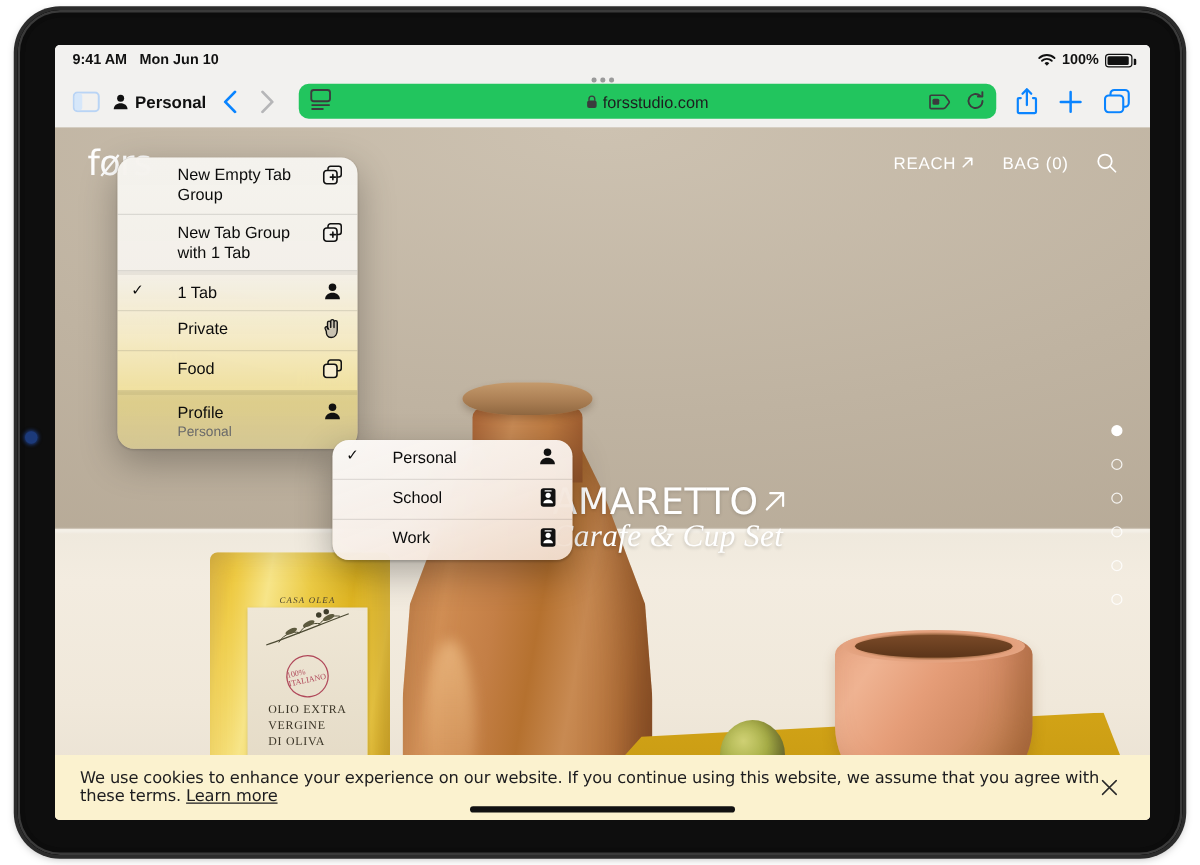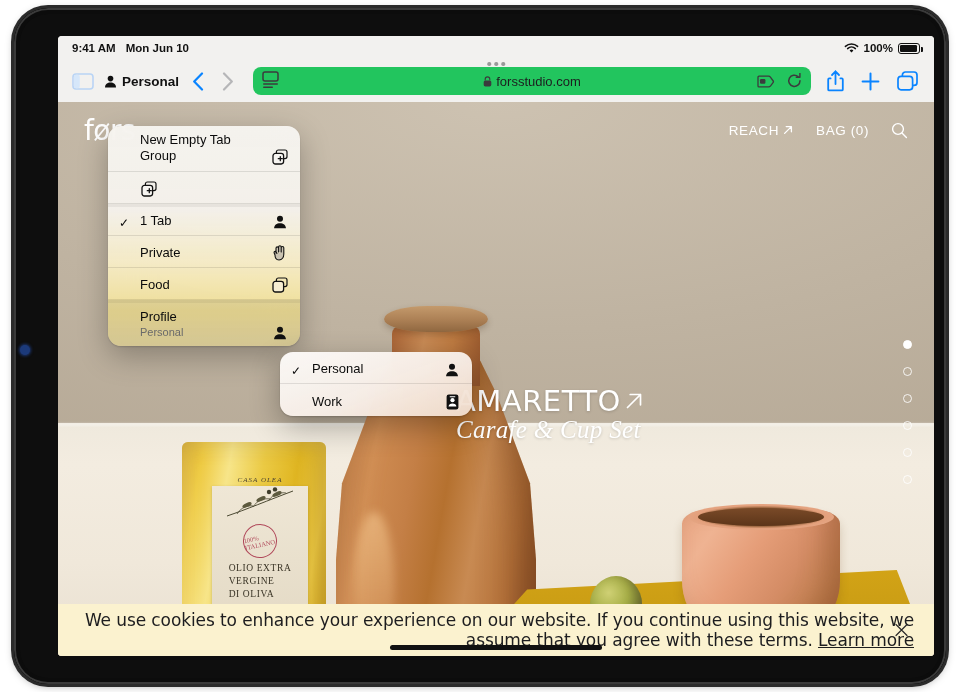--- a/index.html
+++ b/index.html
@@ -19,21 +19,21 @@
     border-radius: 34px;
     box-shadow: 0 0 0 3px #2b2b2b, 0 2px 8px rgba(0,0,0,0.35);
     overflow: hidden;
   }
   #device::before { 
     content:""; position:absolute; inset:0; border-radius:34px;
     box-shadow: inset 0 0 0 2px #3a3a3a, inset 0 0 0 6px #0c0c0c;
     pointer-events:none;
   }
   #screen {
-    position: absolute; left: 44px; top: 28px;
+    position: absolute; left: 30px; top: 28px;
     width: 876px; height: 620px;
     background: #f1f0ee;
     border-radius: 4px;
     overflow: hidden;
   }
 
   
   #bezel-dot{
     position:absolute; left:6px; top:337px; width:10px; height:10px;
     border-radius:50%; background:#1c3a7a;
@@ -241,21 +241,21 @@
   }
 
   
   #cookie-banner{
     position:absolute; left:0; right:0; bottom:0; height:52px;
     background:#fbf2cf; z-index:8;
     display:flex; align-items:center; justify-content:center;
     padding:0 20px;
     font-family:"DejaVu Sans", sans-serif;
   }
-  #cookie-text{ font-size:17px; color:#1d1d1f; letter-spacing:-0.1px;text-align:right; }
+  #cookie-text{ font-size:13px; color:#1d1d1f; letter-spacing:-0.1px; }
   #cookie-learn{ text-decoration:underline; color:#1d1d1f; }
   #cookie-close{
     position:absolute; right:26px; top:50%; transform:translateY(-50%);
     font-size:15px; color:#2a2a2a;
   }
   #home-indicator{
     position:absolute; left:50%; transform:translateX(-50%); bottom:6px;
     width:212px; height:5px; border-radius:3px; background:#111; z-index:9;
   }
 
@@ -268,22 +268,22 @@
       rgba(248,238,200,.93) 62%,
       rgba(243,226,150,.92) 84%,
       rgba(232,217,160,.94) 100%);
     border-radius:13px;
     box-shadow: 0 10px 30px rgba(0,0,0,.28), 0 1px 2px rgba(0,0,0,.16);
     backdrop-filter: blur(20px);
     overflow:hidden;
     font-size:13px; color:#0b0b0b;
   }
   .menu-item{
-    display:flex; align-items:flex-end; min-height:32px;
-    padding:6px 11px 6px 11px; gap:8px;
+    display:flex; align-items:flex-start; min-height:32px;
+    padding:6px 11px 6px 11px; gap:24px;
     border-bottom:.5px solid rgba(0,0,0,.10);
     position:relative;
   }
   .menu-item:last-child{ border-bottom:none; }
   .menu-item.sep-top{ border-top:3px solid rgba(0,0,0,.055); }
   .mi-check{ width:13px; flex:0 0 13px; font-size:12px; line-height:1; }
   .mi-label{ flex:1; line-height:1.25; }
   .mi-sub{ font-size:11px; color:#6a6a6a; margin-top:1px; }
   .mi-icon{ flex:0 0 18px; display:flex; align-items:center; justify-content:center; }
   .menu-item.highlighted{ background: rgba(0,0,0,.075); }
@@ -535,20 +535,21 @@
           <svg width="16" height="16" viewBox="0 0 16 16">
               <rect x="4.4" y="1" width="10.6" height="8.6" rx="2" stroke="#111" stroke-width="1.2" fill="none"></rect>
               <rect x="1" y="4.4" width="10.6" height="10.6" rx="2.4" stroke="#111" stroke-width="1.3" fill="#f6f4f0"></rect>
               <path d="M6.3 9.7h4M8.3 7.7v4" stroke="#111" stroke-width="1.3" stroke-linecap="round"></path>
             </svg>
         </span>
       </div>
 
       <div class="menu-item">
         <span class="mi-check"></span>
+        <span class="mi-label">New Tab Group with 1 Tab</span>
         <span class="mi-icon">
           <svg width="16" height="16" viewBox="0 0 16 16">
               <rect x="4.4" y="1" width="10.6" height="8.6" rx="2" stroke="#111" stroke-width="1.2" fill="none"></rect>
               <rect x="1" y="4.4" width="10.6" height="10.6" rx="2.4" stroke="#111" stroke-width="1.3" fill="#f6f4f0"></rect>
               <path d="M6.3 9.7h4M8.3 7.7v4" stroke="#111" stroke-width="1.3" stroke-linecap="round"></path>
             </svg>
         </span>
       </div>
 
       <div class="menu-item sep-top">
@@ -605,26 +606,38 @@
         <span class="mi-label">Personal</span>
         <span class="mi-icon">
           <svg width="14" height="14" viewBox="0 0 13 13">
               <circle cx="6.5" cy="3.5" r="2.8" fill="#111"></circle>
               <path d="M1 12.4c0-3 2.5-4.8 5.5-4.8S12 9.4 12 12.4z" fill="#111"></path>
             </svg>
         </span>
       </div>
       <div class="menu-item">
         <span class="mi-check"></span>
-        <span class="mi-label">Work</span>
+        <span class="mi-label">School</span>
         <span class="mi-icon">
           <svg width="13" height="16" viewBox="0 0 13 16">
               <rect x="0.6" y="0.6" width="11.8" height="14.8" rx="2.2" fill="#111"></rect>
               <circle cx="6.5" cy="6.2" r="2.1" fill="#fff"></circle>
               <path d="M2.6 12.6c0-2 1.8-3.1 3.9-3.1s3.9 1.1 3.9 3.1z" fill="#fff"></path>
               <rect x="3.6" y="2.2" width="5.8" height="1" rx=".5" fill="#fff"></rect>
             </svg>
         </span>
       </div>
+      <div class="menu-item">
+        <span class="mi-check"></span>
+        <span class="mi-label">Work</span>
+        <span class="mi-icon">
+          <svg width="13" height="16" viewBox="0 0 13 16">
+              <rect x="0.6" y="0.6" width="11.8" height="14.8" rx="2.2" fill="#111"></rect>
+              <circle cx="6.5" cy="6.2" r="2.1" fill="#fff"></circle>
+              <path d="M2.6 12.6c0-2 1.8-3.1 3.9-3.1s3.9 1.1 3.9 3.1z" fill="#fff"></path>
+              <rect x="3.6" y="2.2" width="5.8" height="1" rx=".5" fill="#fff"></rect>
+            </svg>
+        </span>
+      </div>
     </div>
 
   </div>
 </div>
 
 </body></html>

